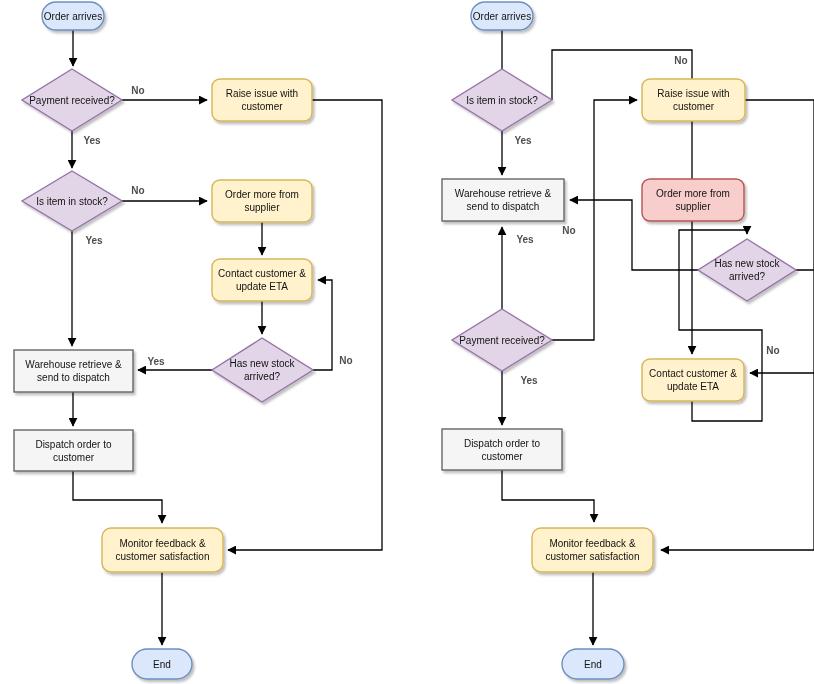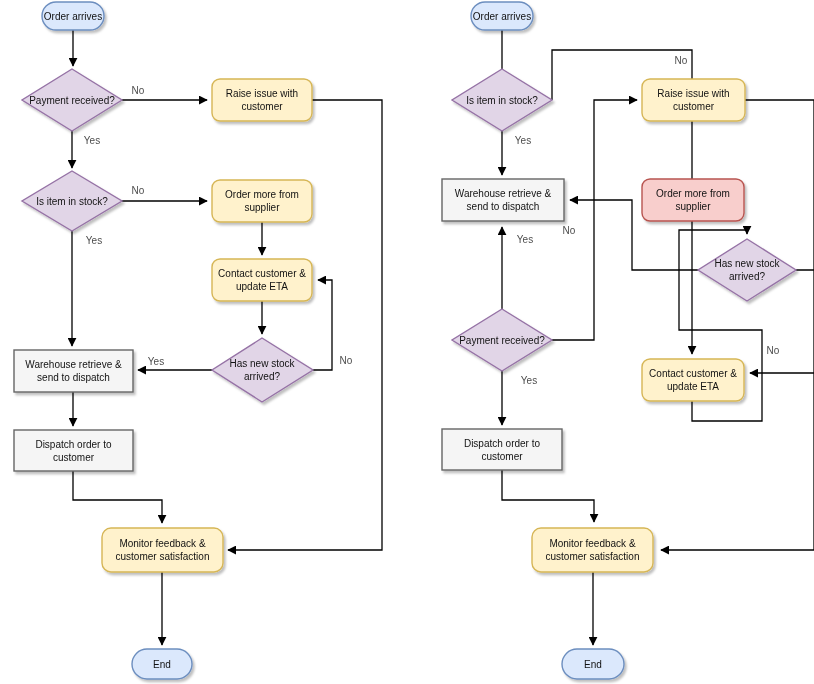--- a/index.html
+++ b/index.html
@@ -10,21 +10,21 @@
   .shape{stroke-width:1.4px;}
   .terminator{fill:var(--c-terminator-fill,#dbe8fc);stroke:var(--c-terminator-stroke,#6c8ebf);}
   .decision{fill:var(--c-decision-fill,#e1d5e7);stroke:var(--c-decision-stroke,#9673a6);}
   .task{fill:var(--c-task-fill,#fff2cc);stroke:var(--c-task-stroke,#d6b656);}
   .alert{fill:var(--c-alert-fill,#f8cecc);stroke:var(--c-alert-stroke,#b85450);}
   .process{fill:var(--c-process-fill,#f5f5f5);stroke:var(--c-process-stroke,#666666);}
   .node-label{position:absolute;display:flex;align-items:center;justify-content:center;
       text-align:center;font-size:10px;line-height:1.3;color:#121212;pointer-events:none;
       padding:1px;box-sizing:border-box;}
   .lbl{position:absolute;transform:translate(-50%,-50%);font-size:10px;color:#4d4d4d;
-      white-space:nowrap;pointer-events:none;}
+      white-space:nowrap;pointer-events:none;font-weight:bold;}
 </style>
 </head>
 <body>
 
 <div class="stage">
 
   <svg width="814" height="684" viewBox="0 0 814 684">
     <defs>
       <marker id="arr" markerWidth="9" markerHeight="9" refX="8.2" refY="4.5" orient="auto" markerUnits="userSpaceOnUse">
         <path d="M0,0 L9,4.5 L0,9 z" fill="#000"></path>

